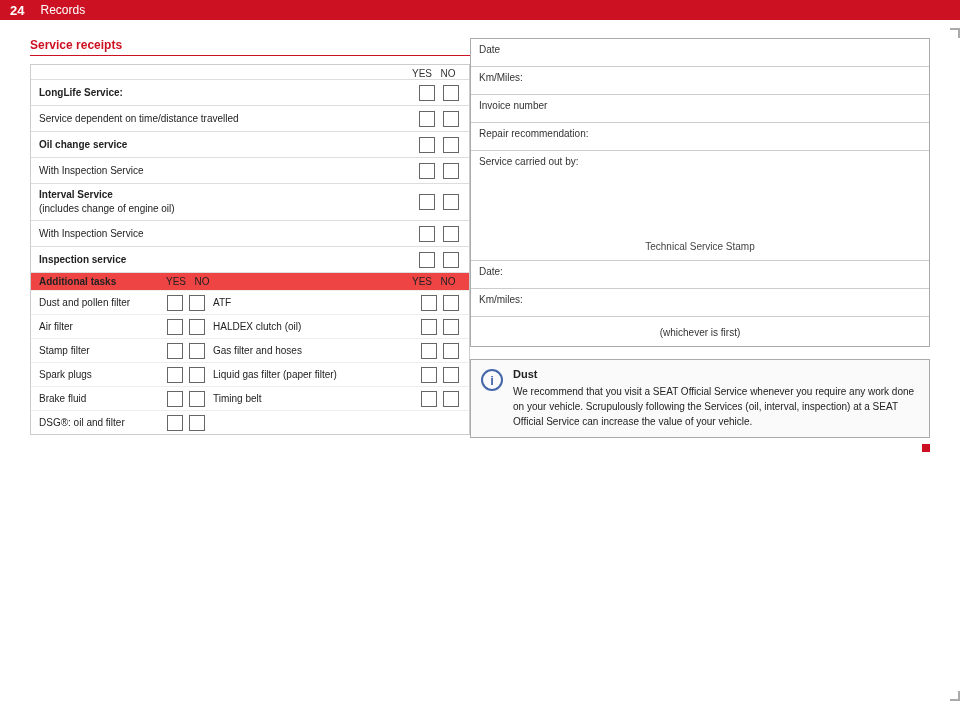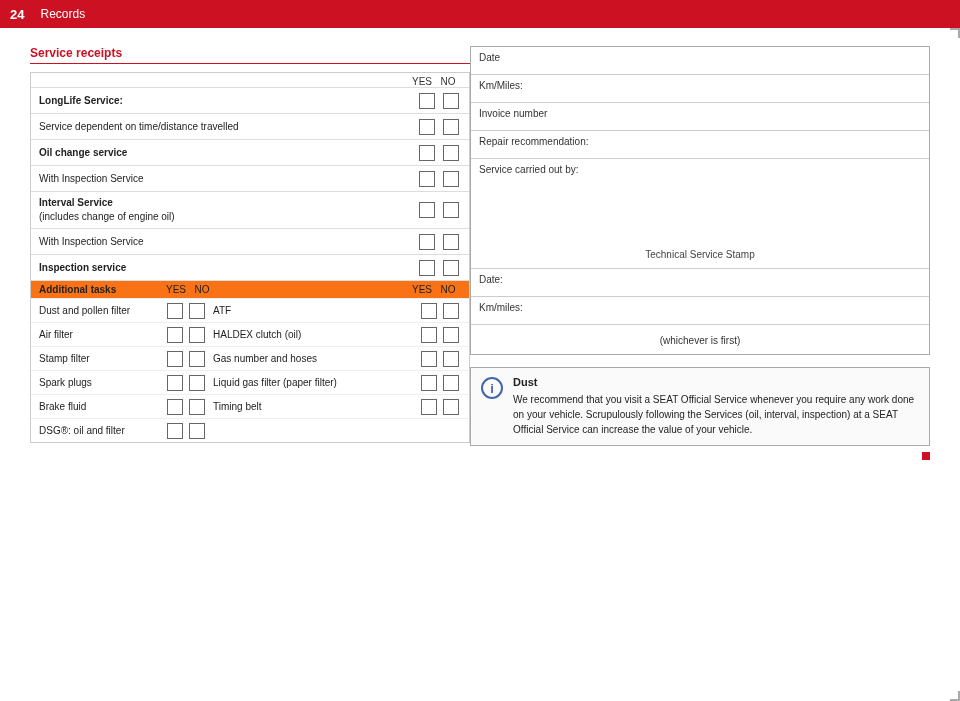--- a/index.html
+++ b/index.html
@@ -11,21 +11,21 @@
     }
     .page {
       width: 960px;
       min-height: 701px;
       background: #fff;
       position: relative;
     }
     
     .header-bar {
       background: #cc1122;
-      height: 28px;
+      height: 20px;
       display: flex;
       align-items: center;
       padding: 0 10px;
     }
     .header-bar .page-num {
       color: #fff;
       font-weight: bold;
       font-size: 13px;
       margin-right: 16px;
     }
@@ -105,21 +105,21 @@
       border: 1px solid #666;
       display: inline-block;
       margin: 0 2px;
     }
     
     .additional-header {
       display: flex;
       align-items: flex-end;
       border-top: 1px solid #ddd;
       padding: 3px 8px;
-      background: #f97316;
+      background: #ef4444;
     }
     .additional-header .col-label {
       flex: 0 0 120px;
       font-weight: bold;
       font-size: 10px;
     }
     .additional-header .col-yes-no {
       flex: 0 0 60px;
       display: flex;
       gap: 0;
@@ -350,21 +350,21 @@
             <div class="checkbox"></div>
             <div class="checkbox"></div>
           </div>
         </div>
         <div class="add-row">
           <div class="col1">Stamp filter</div>
           <div class="col2">
             <div class="checkbox"></div>
             <div class="checkbox"></div>
           </div>
-          <div class="col3">Gas number and hoses</div>
+          <div class="col3">Gas filter and hoses</div>
           <div class="col4">
             <div class="checkbox"></div>
             <div class="checkbox"></div>
           </div>
         </div>
         <div class="add-row">
           <div class="col1">Spark plugs</div>
           <div class="col2">
             <div class="checkbox"></div>
             <div class="checkbox"></div>

